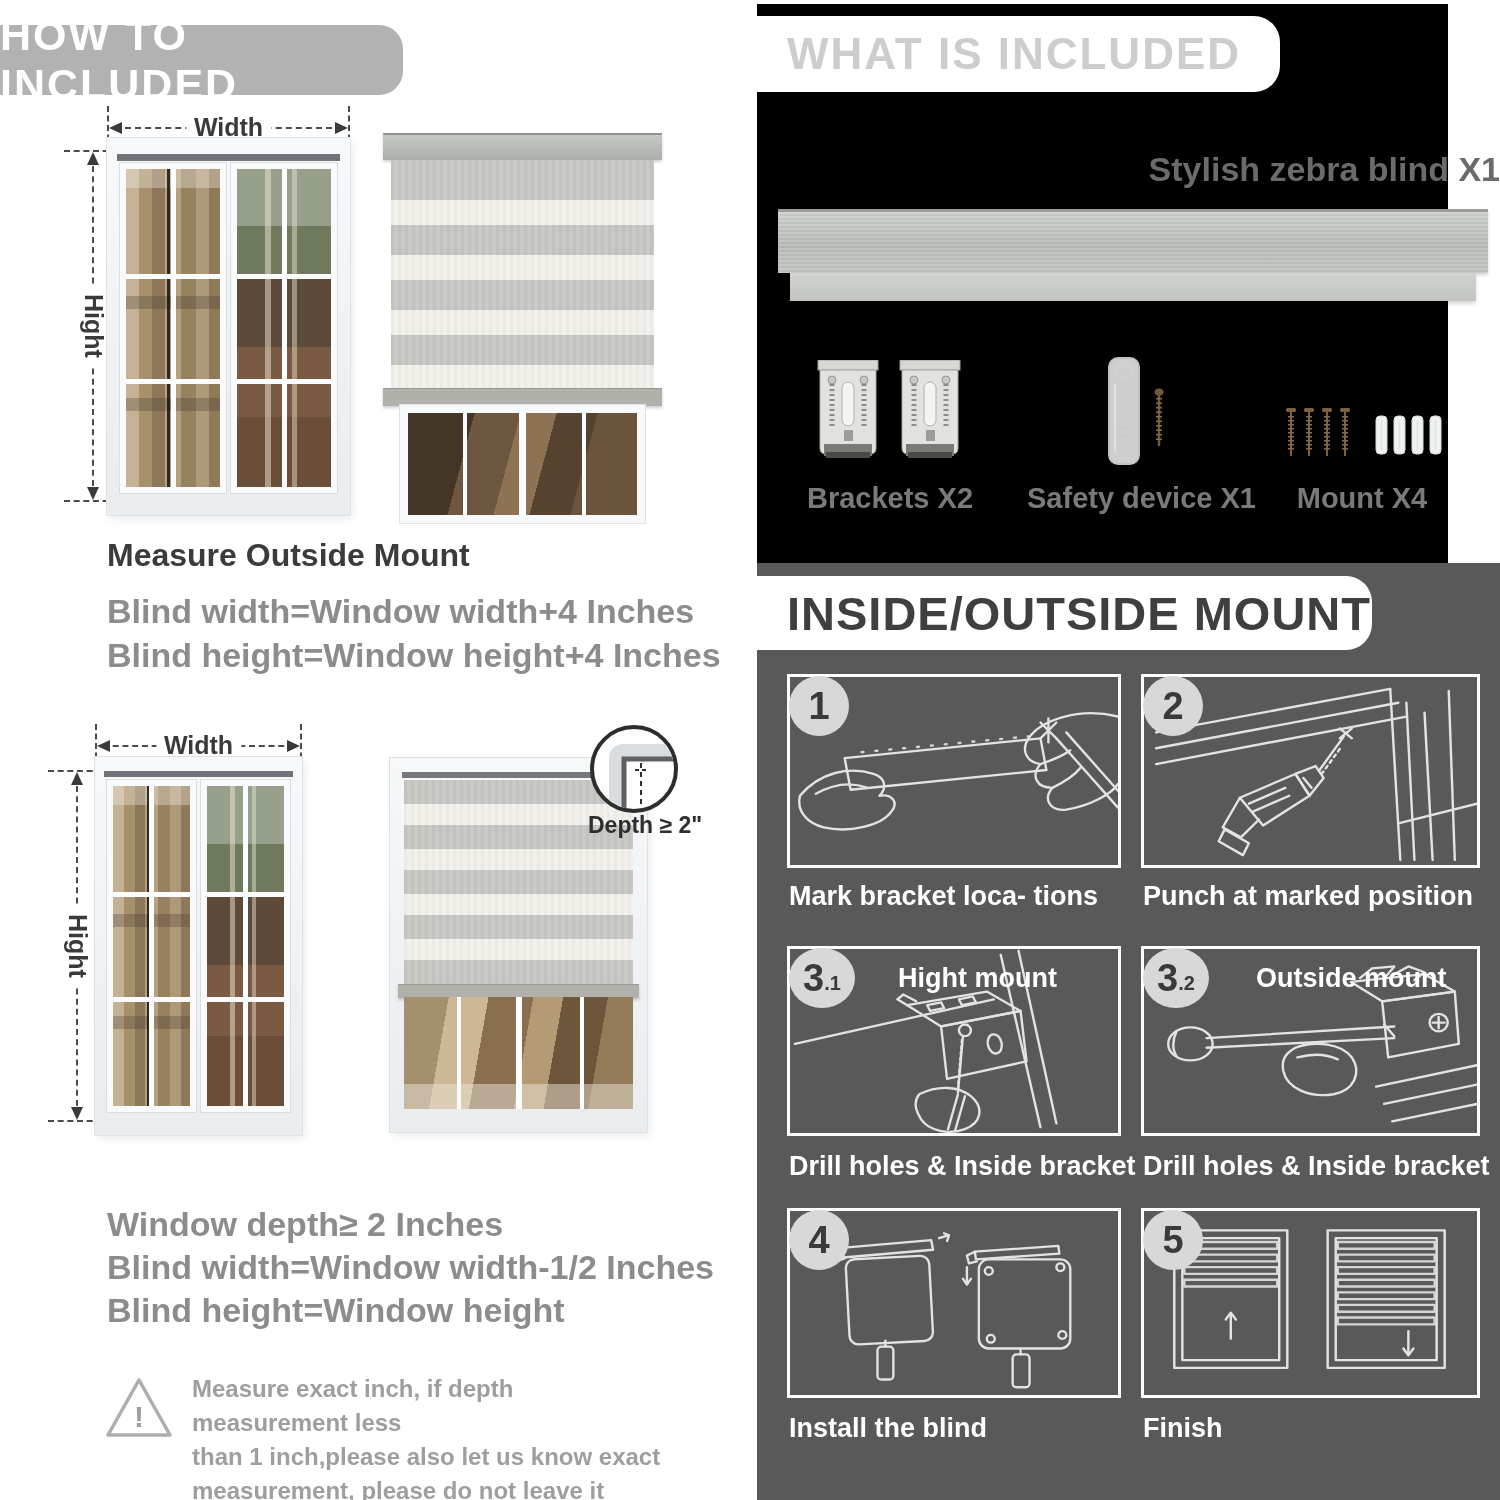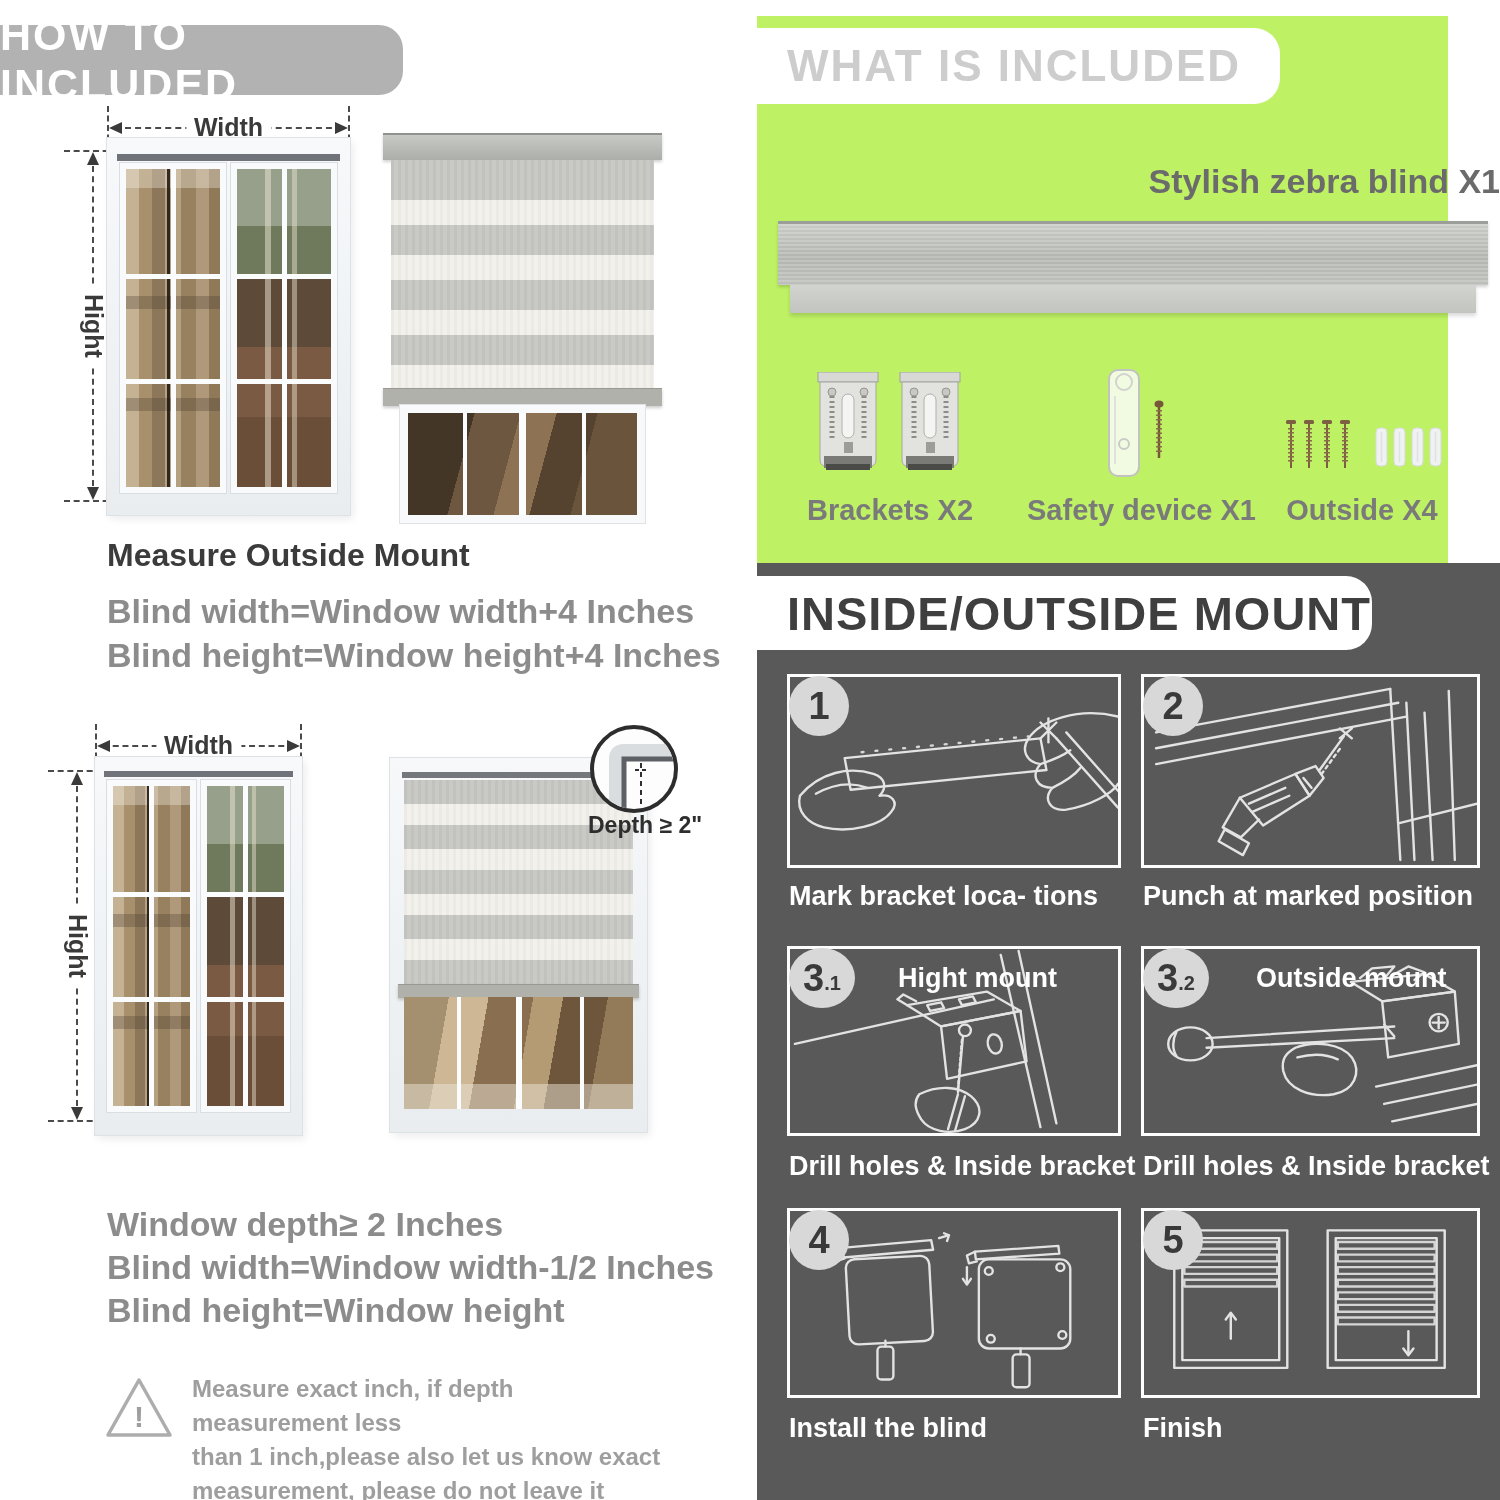--- a/index.html
+++ b/index.html
@@ -4,21 +4,21 @@
 <style>
   html,body{margin:0;padding:0;background:#fff;}
   .stage{position:relative;width:1500px;height:1500px;background:#ffffff;overflow:hidden;
          font-family:"Liberation Sans",sans-serif;-webkit-font-smoothing:antialiased;}
   .abs{position:absolute;}
 
   
   .badge-how{left:0;top:25px;width:403px;height:70px;background:#b2b2b2;
     border-radius:0 24px 24px 0;display:flex;align-items:center;justify-content:center;
     color:#fff;font-size:43px;font-weight:700;letter-spacing:2px;}
-  .panel-light{left:757px;top:16px;width:691px;height:563px;background:#bef264;}
+  .panel-light{left:757px;top:4px;width:691px;height:563px;background:#000000;}
   .panel-dark{left:757px;top:563px;width:743px;height:937px;background:#595959;}
   .badge-included{left:0;top:12px;width:523px;height:76px;background:#ffffff;
     border-radius:0 26px 26px 0;display:flex;align-items:center;
     color:#cdcdcd;font-size:44px;font-weight:700;letter-spacing:2px;padding-left:30px;box-sizing:border-box;}
   .badge-mount{left:0;top:13px;width:615px;height:74px;background:#ffffff;
     border-radius:0 26px 26px 0;display:flex;align-items:center;
     color:#3f3f3f;font-size:47px;font-weight:700;letter-spacing:1px;padding-left:30px;box-sizing:border-box;}
 
   
   .win{background:linear-gradient(180deg,#f7f9fb,#e9edf0);box-shadow:0 0 0 1px #dde2e5, 3px 4px 8px rgba(0,0,0,.08);}
@@ -283,21 +283,21 @@
           <rect x="147" y="8" width="11" height="38" rx="4" fill="#f0f2f2" stroke="#d6dada"></rect>
           <g stroke="#dde1e1" stroke-width="1.5">
             <line x1="98.5" y1="12" x2="98.5" y2="42"></line>
               <line x1="116.5" y1="12" x2="116.5" y2="42"></line>
             <line x1="134.5" y1="12" x2="134.5" y2="42"></line>
               <line x1="152.5" y1="12" x2="152.5" y2="42"></line>
           </g>
         </g>
       </svg>
     </div>
-    <div class="abs item-label" style="left:510px;top:478px;width:190px;">Outside X4</div>
+    <div class="abs item-label" style="left:510px;top:478px;width:190px;">Mount X4</div>
   </div>
 
   <div class="abs panel-dark">
     <div class="abs badge-mount">
       <span>INSIDE/OUTSIDE MOUNT</span>
     </div>
 
     <div class="step-box" style="left:30px;top:111px;width:334px;height:194px;">
       <svg class="lineart" viewBox="0 0 330 190" preserveAspectRatio="none">
         <path d="M55,82 L252,62 L258,94 L61,114 Z"></path>

